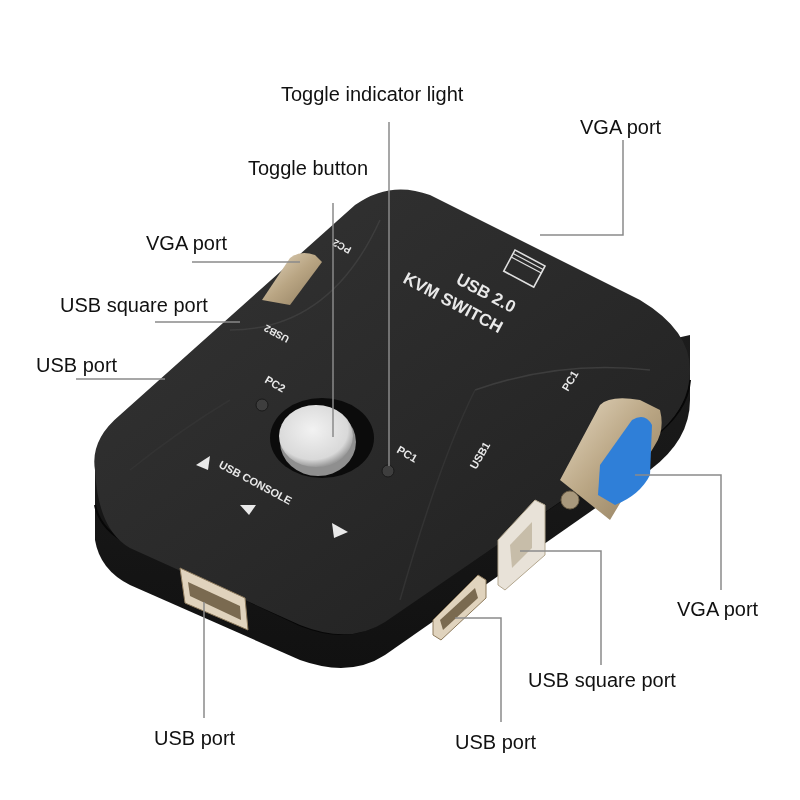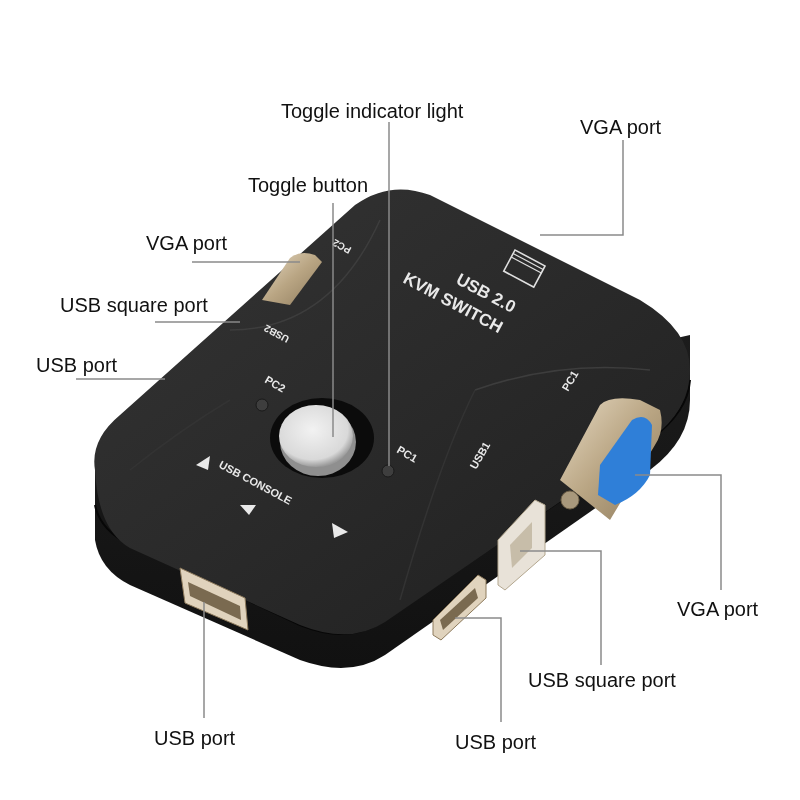--- a/index.html
+++ b/index.html
@@ -122,23 +122,23 @@
       <path d="M 635 475 L 721 475 L 721 590"></path>
 
       <path d="M 520 551 L 601 551 L 601 665"></path>
 
       <path d="M 455 618 L 501 618 L 501 722"></path>
 
       <path d="M 204 602 L 204 718"></path>
     </g>
   </svg>
 
-  <div class="label" style="left:281px; top:101px;">Toggle indicator light</div>
+  <div class="label" style="left:281px; top:84px;">Toggle indicator light</div>
   <div class="label" style="left:580px; top:117px;">VGA port</div>
-  <div class="label" style="left:248px; top:175px;">Toggle button</div>
+  <div class="label" style="left:248px; top:158px;">Toggle button</div>
   <div class="label" style="left:146px; top:233px;">VGA port</div>
   <div class="label" style="left:60px; top:295px;">USB square port</div>
   <div class="label" style="left:36px; top:355px;">USB port</div>
   <div class="label" style="left:677px; top:599px;">VGA port</div>
   <div class="label" style="left:528px; top:670px;">USB square port</div>
   <div class="label" style="left:154px; top:728px;">USB port</div>
   <div class="label" style="left:455px; top:732px;">USB port</div>
 
 </div>
 

